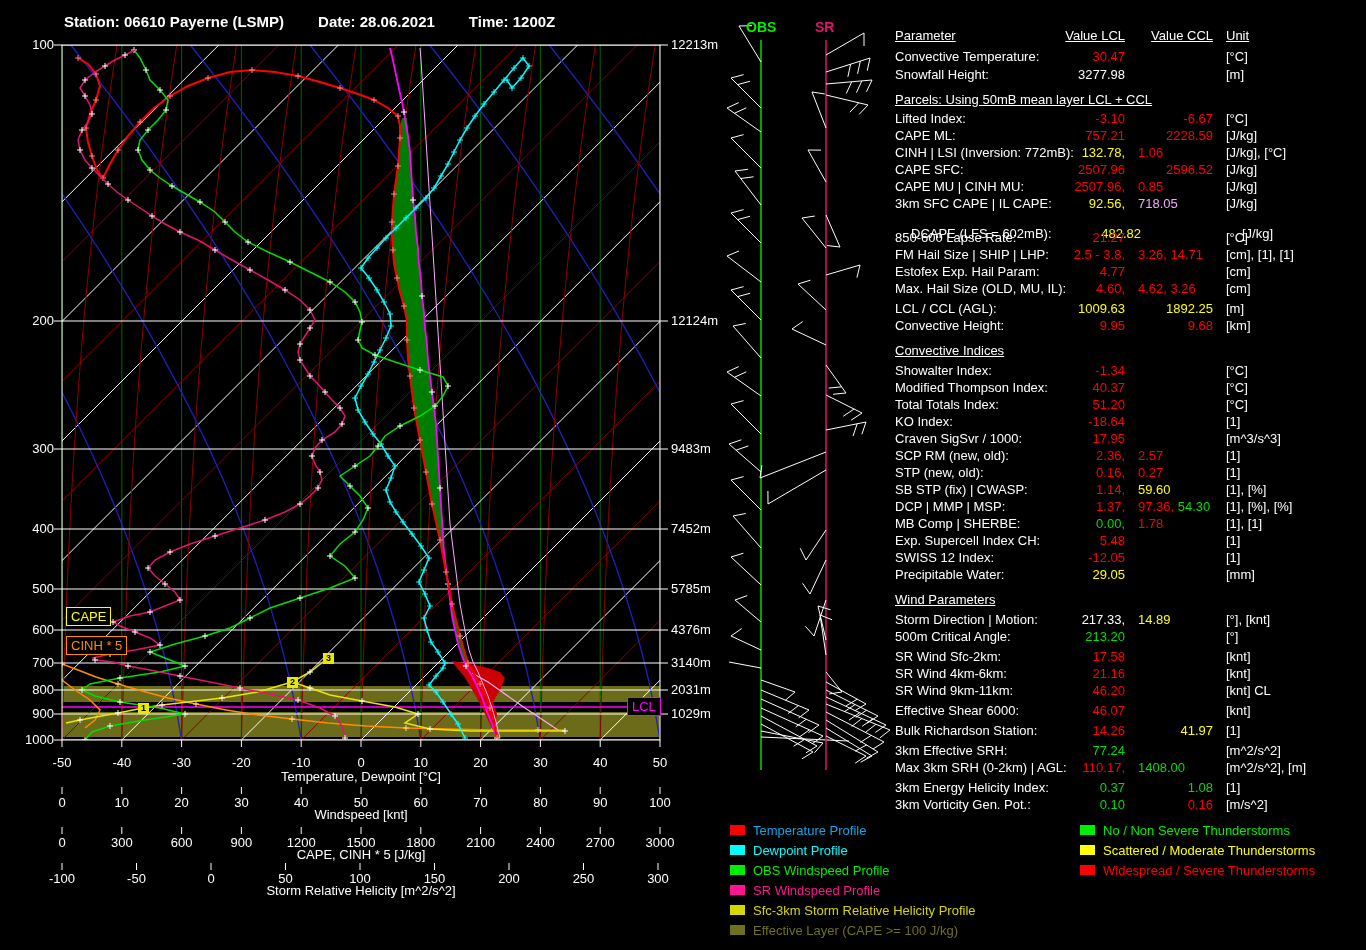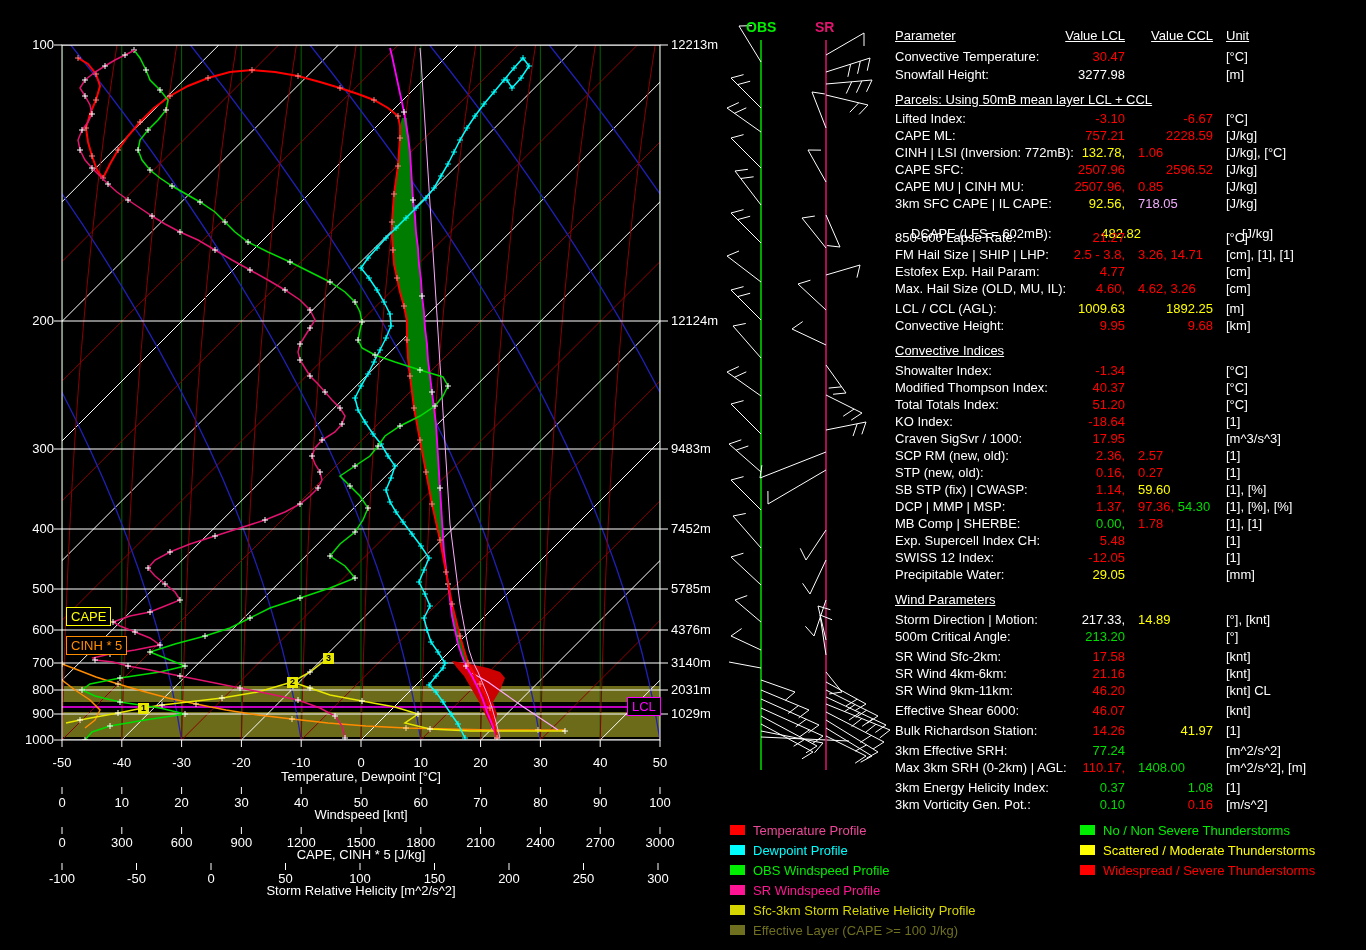--- a/index.html
+++ b/index.html
@@ -755,20 +755,23 @@
       <line x1="871.24" y1="735.4" x2="860.2944020988054" y2="742.4133052539702" stroke="#fff" stroke-width="1"></line>
       <line x1="826" y1="720" x2="878" y2="752" stroke="#fff" stroke-width="1"></line>
       <line x1="878" y1="752" x2="866.5639321232914" y2="758.1813360626415" stroke="#fff" stroke-width="1"></line>
       <line x1="866.56" y1="744.96" x2="855.1239321232913" y2="751.1413360626416" stroke="#fff" stroke-width="1"></line>
       <line x1="826" y1="728" x2="872" y2="756" stroke="#fff" stroke-width="1"></line>
       <line x1="872" y1="756" x2="860.5941466603539" y2="762.236912184285" stroke="#fff" stroke-width="1"></line>
       <line x1="826" y1="736" x2="866" y2="756" stroke="#fff" stroke-width="1"></line>
       <line x1="866" y1="756" x2="855.1514926003621" y2="763.1625729455274" stroke="#fff" stroke-width="1"></line>
     </svg>
 
+  <div id="title" class="abs">
+    <span>Station: 06610 Payerne (LSMP)</span><span>Date: 28.06.2021</span><span>Time: 1200Z</span>
+  </div>
 
   <div class="abs collabel" style="left:746px;top:19px;color:#00ee00">OBS</div>
   <div class="abs collabel" style="left:815px;top:19px;color:#e0146e">SR</div>
 
   <div id="dyn-chart-text">
       <div class="abs ticknum" style="left: 32px; top: 755px;">-50</div>
       <div class="abs ticknum" style="left: 91.8px; top: 755px;">-40</div>
       <div class="abs ticknum" style="left: 151.6px; top: 755px;">-30</div>
       <div class="abs ticknum" style="left: 211.4px; top: 755px;">-20</div>
       <div class="abs ticknum" style="left: 271.2px; top: 755px;">-10</div>
@@ -1069,21 +1072,21 @@
         <div class="trow" style="top: 797px;">
           <span class="tlabel">3km Vorticity Gen. Pot.:</span>
           <span class="v1"><span style="color: rgb(0, 221, 0);">0.10</span></span>
           <span class="v2"><span style="color: rgb(255, 0, 0);">0.16</span></span>
           <span class="unit">[m/s^2]</span>
         </div>
       </div>
   </div>
 
   <div id="legend-left">
-      <div class="abs lrow" style="left: 730px; top: 824px;"><span class="sw" style="background: rgb(255, 0, 0);"></span><span style="color: #ec4899;">Temperature Profile</span></div>
+      <div class="abs lrow" style="left: 730px; top: 824px;"><span class="sw" style="background: rgb(255, 0, 0);"></span><span style="color: #0ea5e9;">Temperature Profile</span></div>
       <div class="abs lrow" style="left: 730px; top: 844px;"><span class="sw" style="background: rgb(0, 255, 255);"></span><span style="color: rgb(0, 255, 255);">Dewpoint Profile</span></div>
       <div class="abs lrow" style="left: 730px; top: 864px;"><span class="sw" style="background: rgb(0, 238, 0);"></span><span style="color: rgb(0, 238, 0);">OBS Windspeed Profile</span></div>
       <div class="abs lrow" style="left: 730px; top: 884px;"><span class="sw" style="background: rgb(255, 20, 147);"></span><span style="color: rgb(255, 20, 147);">SR Windspeed Profile</span></div>
       <div class="abs lrow" style="left: 730px; top: 904px;"><span class="sw" style="background: rgb(214, 214, 0);"></span><span style="color: rgb(214, 214, 0);">Sfc-3km Storm Relative Helicity Profile</span></div>
       <div class="abs lrow" style="left: 730px; top: 924px;"><span class="sw" style="background: rgb(111, 111, 32);"></span><span style="color: rgb(111, 111, 32);">Effective Layer (CAPE &gt;= 100 J/kg)</span></div>
     </div>
   <div id="legend-right">
       <div class="abs lrow" style="left: 1080px; top: 824px;"><span class="sw" style="background: rgb(0, 238, 0);"></span><span style="color: rgb(0, 238, 0);">No / Non Severe Thunderstorms</span></div>
       <div class="abs lrow" style="left: 1080px; top: 844px;"><span class="sw" style="background: rgb(255, 255, 0);"></span><span style="color: rgb(255, 255, 0);">Scattered / Moderate Thunderstorms</span></div>
       <div class="abs lrow" style="left: 1080px; top: 864px;"><span class="sw" style="background: rgb(255, 0, 0);"></span><span style="color: rgb(255, 0, 0);">Widespread / Severe Thunderstorms</span></div>

